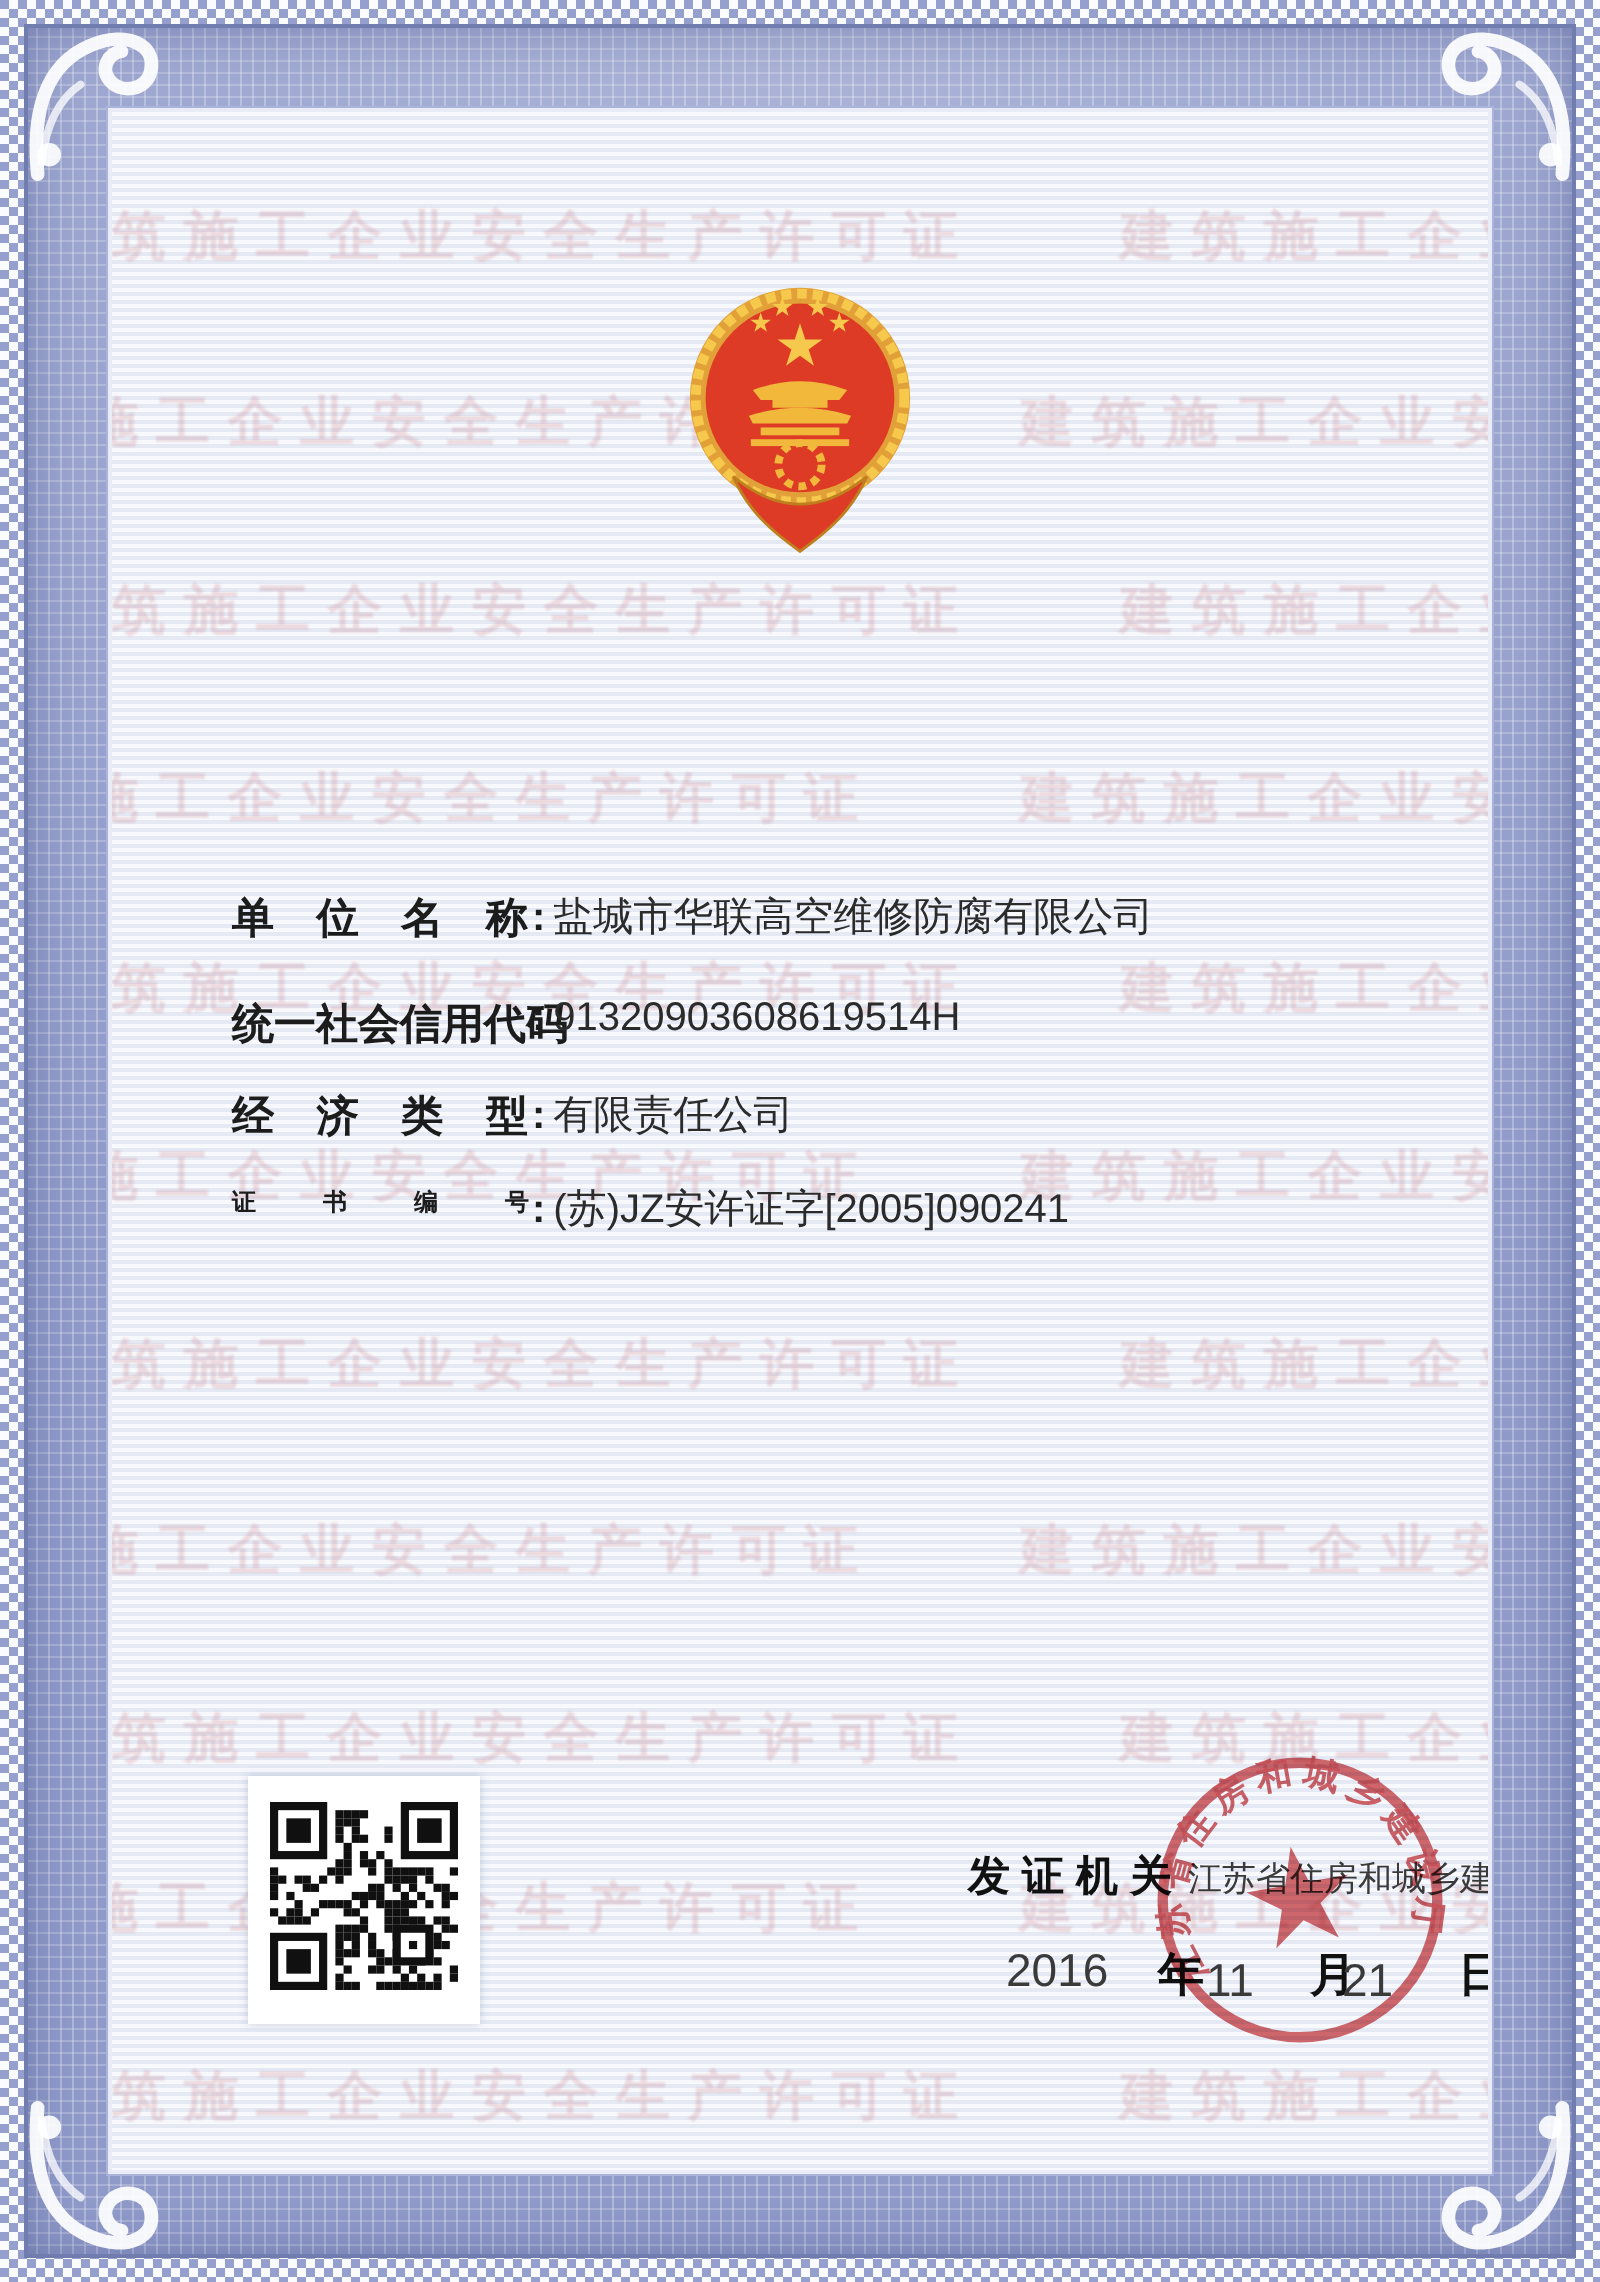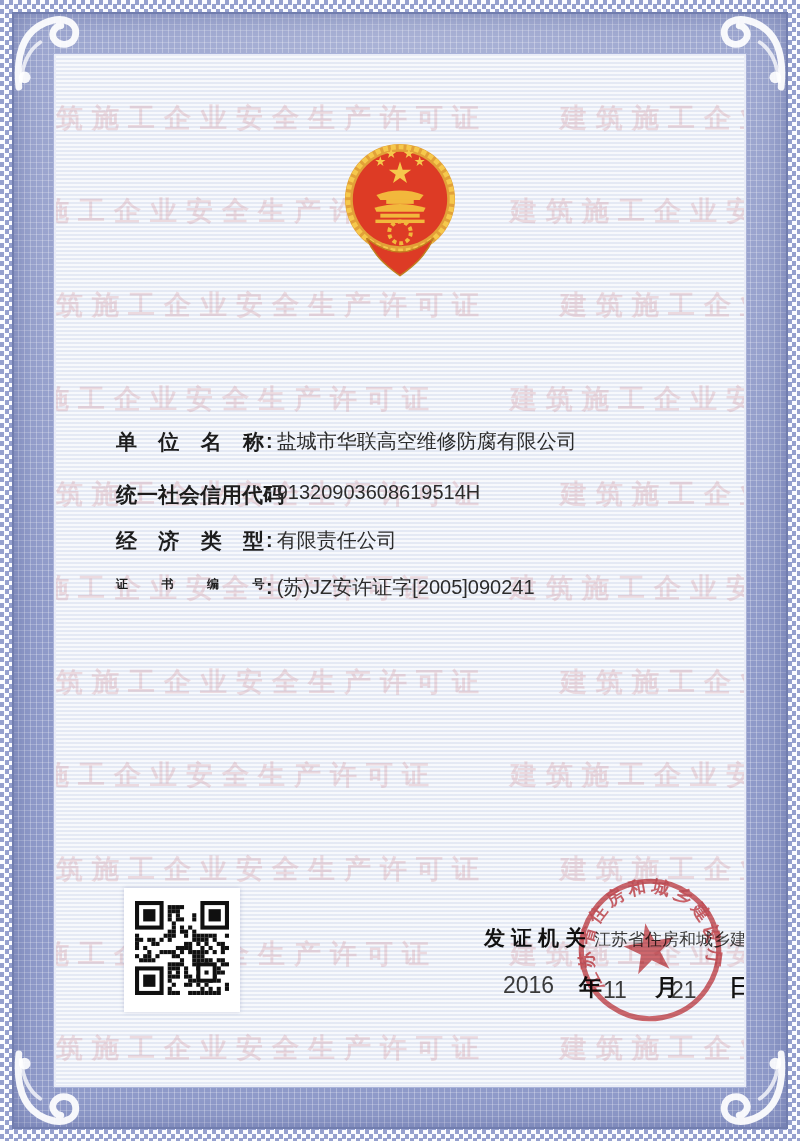--- a/index.html
+++ b/index.html
@@ -37,21 +37,21 @@
     letter-spacing:9px;color:rgba(203,132,138,.26);filter:blur(.6px);
   }
   
   .emblem{position:absolute;top:82px;left:50%;transform:translateX(-50%);width:118px;z-index:2;}
   
   .title{
     position:absolute;top:243px;left:0;width:100%;margin:0;text-align:center;
     font-size:45px;font-weight:900;letter-spacing:2px;color:#141414;z-index:2;
   }
   
-  .fields{position:absolute;left:60px;top:372px;width:600px;height:254px;z-index:2;}
+  .fields{position:absolute;left:60px;top:389px;width:600px;height:254px;z-index:2;}
   .f-row{position:absolute;left:0;white-space:nowrap;}
   .f-row:nth-of-type(1){top:0;}
   .f-row:nth-of-type(2){top:53px;}
   .f-row:nth-of-type(3){top:99px;}
   .f-row:nth-of-type(4){top:146px;}
   .f-row:nth-of-type(5){top:193px;}
   .f-row:nth-of-type(6){top:240px;margin-top:14px;}
   .f-row:nth-of-type(7){top:288px;}
   .lbl{
     display:inline-block;width:148px;text-align:justify;text-align-last:justify;

